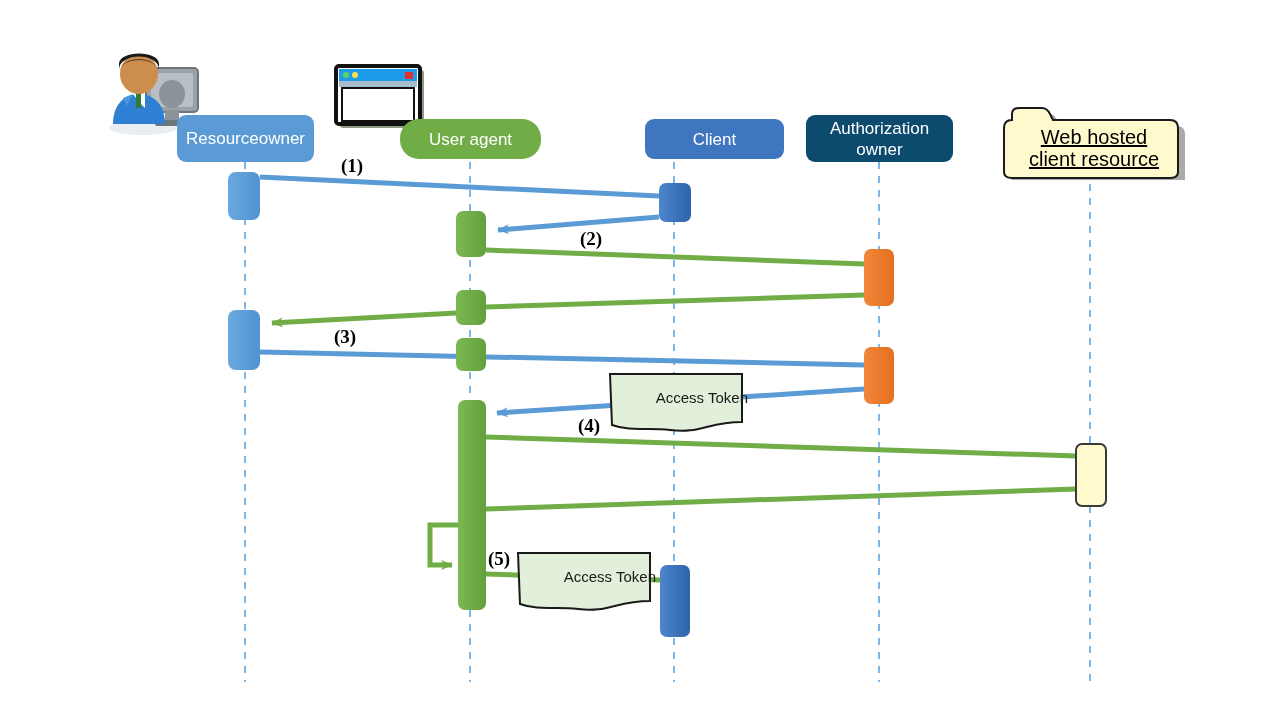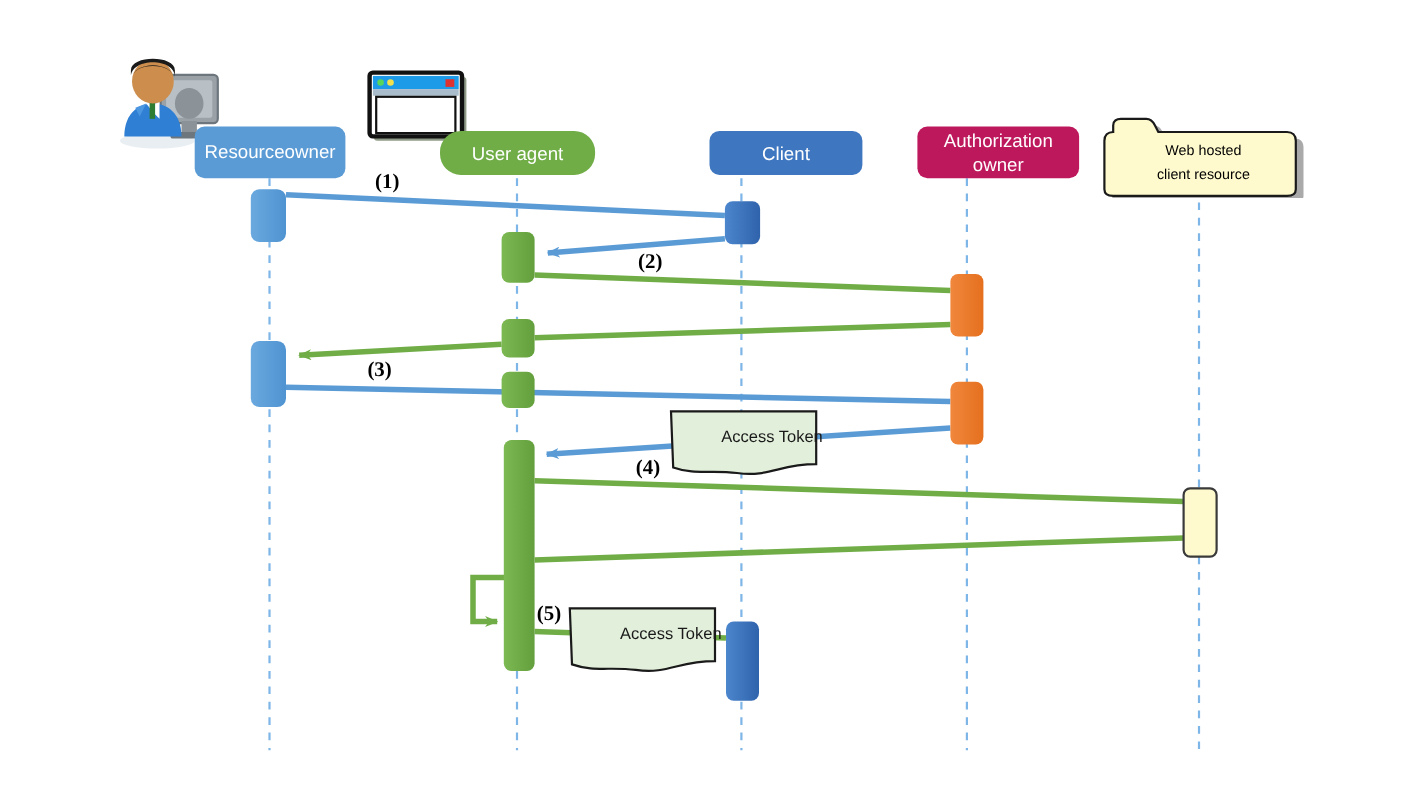--- a/index.html
+++ b/index.html
@@ -31,33 +31,34 @@
     color: #ffffff;
     font-size: 17px;
     line-height: 21px;
     border-radius: 9px;
     box-sizing: border-box;
     padding: 4px 6px;
   }
   .hdr-resource-owner { background: #5b9bd5; }
   .hdr-user-agent     { background: #70ad47; }
   .hdr-client         { background: #3f76c0; }
-  .hdr-auth-server    { background: #be185d; margin-left: 28px; }
+  .hdr-auth-server    { background: #0c4a6e; }
 
   .note-folder {
     position: absolute;
     box-sizing: border-box;
     color: #000000;
-    font-size: 13px;
+    font-size: 20px;
     line-height: 22px;
     text-align: center;
     display: flex;
     align-items: center;
     justify-content: center;
     padding-top: 8px;
+    text-decoration: underline;
   }
   .note-token {
     position: absolute;
     box-sizing: border-box;
     color: #1a1a1a;
     font-size: 15px;
     line-height: 20px;
     text-align: center;
     display: flex;
     align-items: center;

